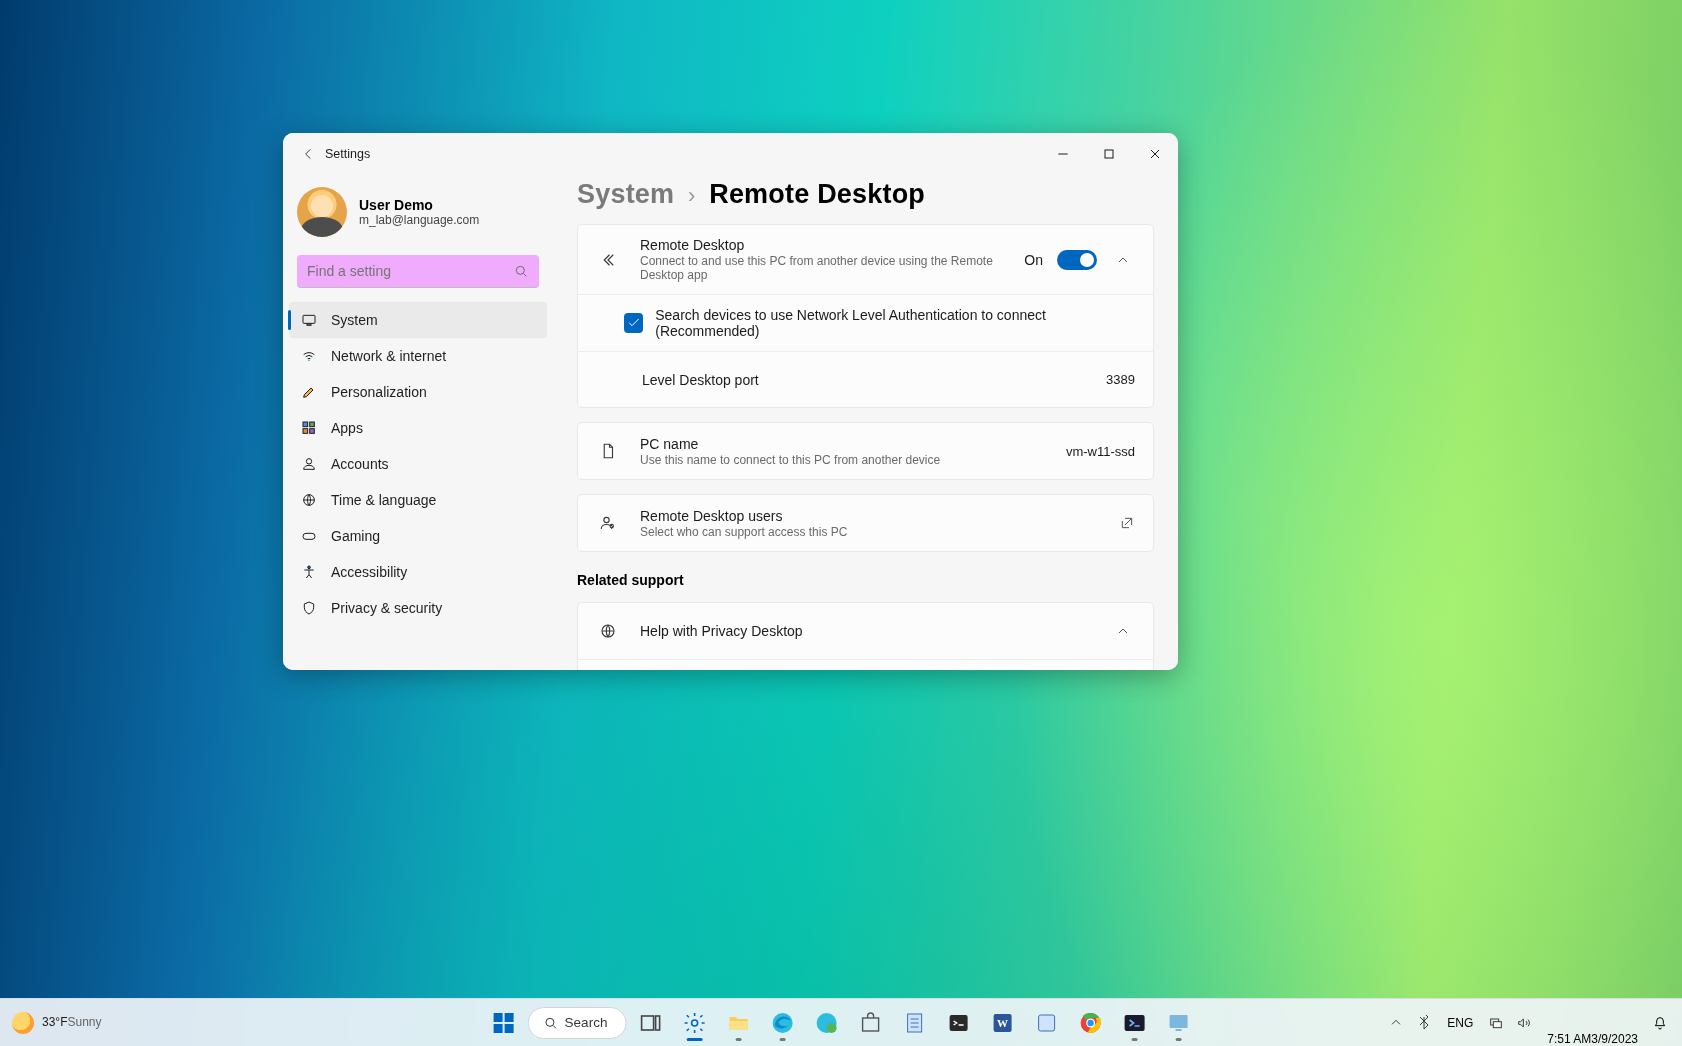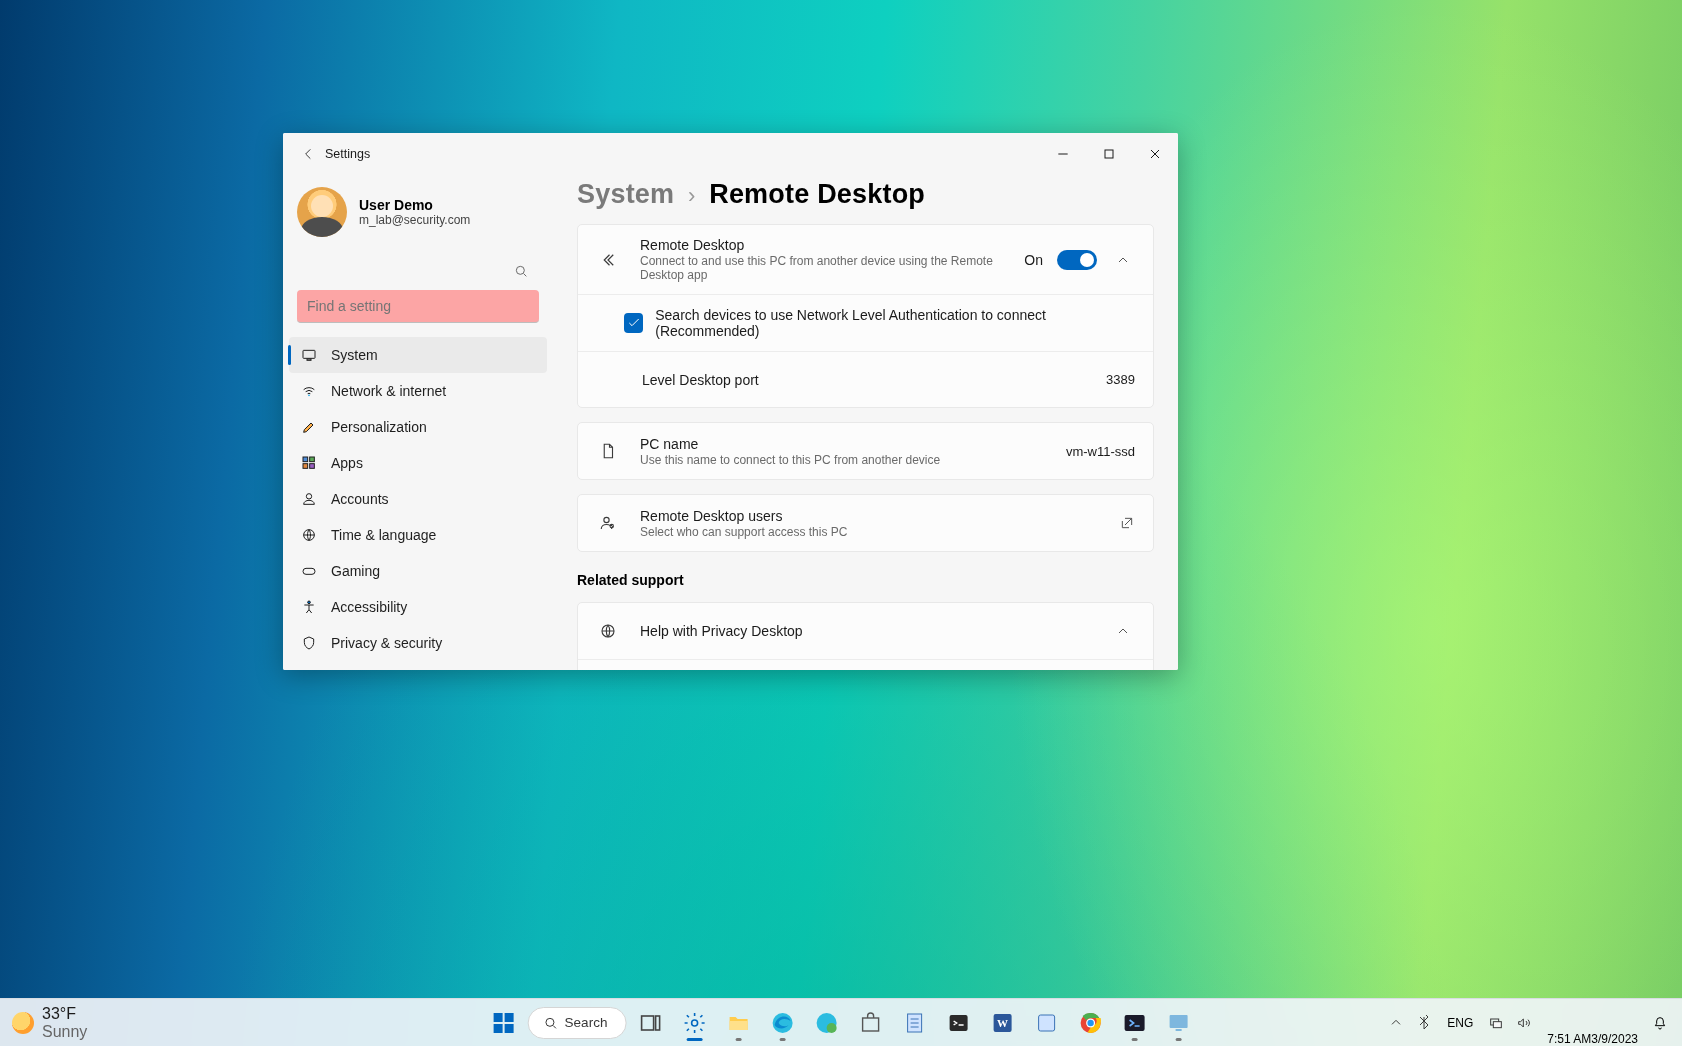--- a/index.html
+++ b/index.html
@@ -16,21 +16,21 @@
       radial-gradient(ellipse 600px 900px at 85% 60%, rgba(180,255,120,.55), transparent 70%),
       radial-gradient(ellipse 900px 1400px at 50% 120%, rgba(0,170,140,.6), transparent 70%),
       linear-gradient(95deg, #013b6d 0%, #0b6aa4 15%, #0fb7c4 35%, #0ed0c0 50%, #47d3a0 65%, #96e26a 85%, #74c963 100%);
   }
   
   .settings-window {
     position: absolute;
     left: 283px; top: 133px;
     width: 895px; height: 537px;
     background: #f6f6f6;
-    border-radius: 2px;
+    border-radius: 10px;
     box-shadow: 0 6px 28px rgba(0,0,0,.3);
     display: flex;
     overflow: hidden;
   }
   .win-titlebar {
     position: absolute; top: 0; left: 0; right: 0; height: 42px;
     display: flex; align-items: center; padding: 0 0 0 12px;
     font-size: 12.5px; color: #1b1b1b;
     z-index: 2;
   }
@@ -47,22 +47,22 @@
   .user-block { display:flex; align-items:center; gap:12px; padding: 6px 14px 10px 14px; cursor:pointer;}
   .avatar { width: 50px; height:50px; border-radius:50%;
     background: radial-gradient(circle at 50% 35%, #ffcc7a 0 35%, #e5a34a 36% 100%);
     display:flex; align-items:center; justify-content:center; position:relative; overflow:hidden;
   }
   .avatar::after{ content:""; width:22px;height:22px;border-radius:50%;background:#ffe0b5;position:absolute;top:8px;}
   .avatar::before{ content:""; width:42px;height:26px;border-radius:50% 50% 0 0;background:#4d4d4d;position:absolute;bottom:-6px;}
   .user-name { font-size: 14px; font-weight:600; }
   .user-mail { font-size: 12px; color:#444; }
   .search-wrap { padding: 8px 14px 6px 14px; position:relative;}
-  .search-box { width:100%; height:33px; border:0; border-bottom:1.5px solid #bdbdbd; border-radius:4px; background:#fca5a5;
-    padding: 0 34px 0 10px; font-size:14px; color:#333;margin-top:35px;}
+  .search-box { width:100%; height:33px; border:0; border-bottom:1.5px solid #bdbdbd; border-radius:4px; background:#f0abfc;
+    padding: 0 34px 0 10px; font-size:14px; color:#333;}
   .search-icon { position:absolute; right:24px; top:16px; width:16px;height:16px; color:#6a6a6a;}
   .nav { list-style:none; padding: 8px 6px 0 6px; }
   .nav li { display:flex; align-items:center; gap:14px; height:36px; padding: 0 12px; border-radius:4px;
     font-size:14px; color:#1f1f1f; cursor:pointer; position:relative;}
   .nav li.active { background:#eaeaea; }
   .nav li.active::before { content:""; position:absolute; left:-1px; top:8px; bottom:8px; width:3px; border-radius:2px; background:#0067c0;}
   .nav .nav-icon { width:16px;height:16px; display:flex; align-items:center;justify-content:center; }
   
   .main {
     flex:1; padding: 14px 24px 24px 24px; overflow-y:auto;
@@ -99,21 +99,21 @@
     position:absolute; left:0; right:0; bottom:0; height:48px;
     background: rgba(240,244,249,.92);
     backdrop-filter: blur(2px);
     border-top:1px solid #d8dde3;
     display:flex; align-items:center;
     padding: 0 6px;
   }
   .tb-left { display:flex; align-items:center; gap:8px; padding-left:6px;}
   .weather-icon{ width:22px;height:22px;border-radius:50%;
     background: radial-gradient(circle at 40% 40%, #ffd56a 0 50%, #ff9f2e 51% 100%);}
-  .tb-weather{ display:flex;flex-direction:column;line-height:1.1;font-size:16px;color:#1b1b1b;}
+  .tb-weather{ display:flex;flex-direction:row;line-height:1.1;font-size:12px;color:#1b1b1b;text-align:right;}
   .tb-center { position:absolute; left:50%; transform:translateX(-50%); display:flex; align-items:center; gap:4px;}
   .task-btn { width:40px;height:40px;display:flex;align-items:center;justify-content:center;border-radius:4px;cursor:pointer; position:relative;}
   .task-btn.active::after{ content:""; position:absolute; bottom:2px; width:6px;height:3px;border-radius:2px;background:#777;}
   .task-btn.running::after{ content:""; position:absolute; bottom:2px; width:16px;height:3px;border-radius:2px;background:#0067c0;}
   .search-pill { display:flex;align-items:center;gap:6px;height:32px;padding:0 18px 0 14px;border-radius:999px;background:#fff;border:1px solid #d5d5d5;cursor:pointer;font-size:13.5px;color:#373737;}
   .tb-right { margin-left:auto; display:flex; align-items:center; gap:6px; padding-right:6px;}
   .tray-ico { width:22px;height:22px;display:flex;align-items:center;justify-content:center;color:#3a3a3a;cursor:pointer;border-radius:3px;}
   .tb-lang{ font-size:12px;padding:4px 6px;cursor:pointer;}
   .tb-clock{ display:flex;flex-direction:row;align-items:flex-end;font-size:12px;line-height:1.2;padding:4px 6px;cursor:pointer;margin-top:34px;}
   .notif-ico{ width:20px;height:20px;display:flex;align-items:center;justify-content:center;cursor:pointer;}
@@ -153,21 +153,21 @@
           </svg>
       </div>
     </div>
   </div>
 
   <div class="left">
     <div class="user-block">
       <div class="avatar"></div>
       <div>
         <div class="user-name">User Demo</div>
-        <div class="user-mail">m_lab@security.com</div>
+        <div class="user-mail">m_lab@language.com</div>
       </div>
     </div>
     <div class="search-wrap">
       <input class="search-box" placeholder="Find a setting" style="">
       <span class="search-icon">
         <svg class="i" viewBox="0 0 24 24">
             <circle cx="11" cy="11" r="6"></circle>
             <path d="M20 20l-4-4"></path>
           </svg>
       </span>

